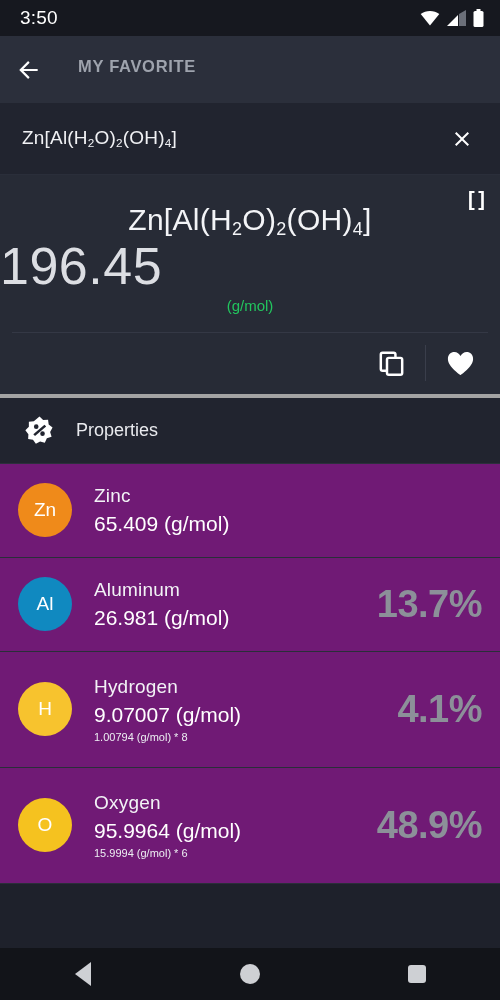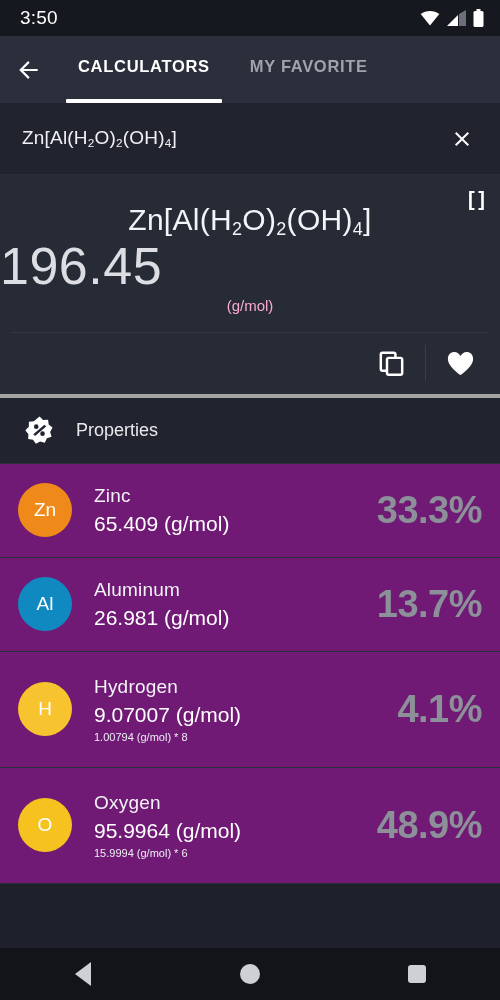--- a/index.html
+++ b/index.html
@@ -80,21 +80,21 @@
     font-size: 30px; font-weight: normal; letter-spacing: .3px;
     margin-top: 14px;
   }
   .res-formula sub { font-size: 0.60em; vertical-align: -0.30em; }
   .res-mass {
     text-align: left; color: #dcdee3;
     font-size: 52px; font-weight: 300; line-height: 1.08;
     letter-spacing: .5px; margin-top: -2px;
   }
   .res-unit {
-    text-align: center; color: #f9a8d4; font-size: 15px; margin-top: 2px;
+    text-align: center; color: #22c55e; font-size: 15px; margin-top: 2px;
   }
   .actions {
     margin: 18px 12px 0 12px;
     border-top: 1px solid #343845;
     height: 62px;
     display: flex; align-items: center; justify-content: flex-end;
     gap: 0;
   }
   .act-btn {
     width: 56px; height: 46px;
@@ -170,23 +170,20 @@
     </div>
   </div>
 
   <div class="appbar">
     <div class="back-btn">
       <svg viewBox="0 0 24 24">
         <path d="M20 11 H6.8 L12.6 5.2 L11.2 3.8 L3 12 L11.2 20.2 L12.6 18.8 L6.8 13 H20 Z" fill="#ffffff"></path>
       </svg>
     </div>
     <div class="tabs">
-      <div class="tab active">
-        <span>CALCULATORS</span>
-      </div>
       <div class="tab">
         <span>MY FAVORITE</span>
       </div>
     </div>
   </div>
 
   <div class="searchbar">
     <div class="search-value" id="search-value"><span>Zn[Al(H</span><sub>2</sub><span>O)</span><sub>2</sub><span>(OH)</span><sub>4</sub><span>]</span></div>
     <div class="clear-btn">
       <svg viewBox="0 0 24 24">
@@ -228,21 +225,20 @@
     <div class="prop-title">Properties</div>
   </div>
 
   <div class="rows" id="element-rows">
       <div class="erow">
         <div class="badge" style="background: rgb(239, 138, 26);">Zn</div>
         <div class="einfo">
           <div class="ename">Zinc</div>
           <div class="emass">65.409 (g/mol)</div>
         </div>
-        <div class="epct">33.3%</div>
       </div>
       <div class="erow">
         <div class="badge" style="background: rgb(16, 137, 192);">Al</div>
         <div class="einfo">
           <div class="ename">Aluminum</div>
           <div class="emass">26.981 (g/mol)</div>
         </div>
         <div class="epct">13.7%</div>
       </div>
       <div class="erow tall">

